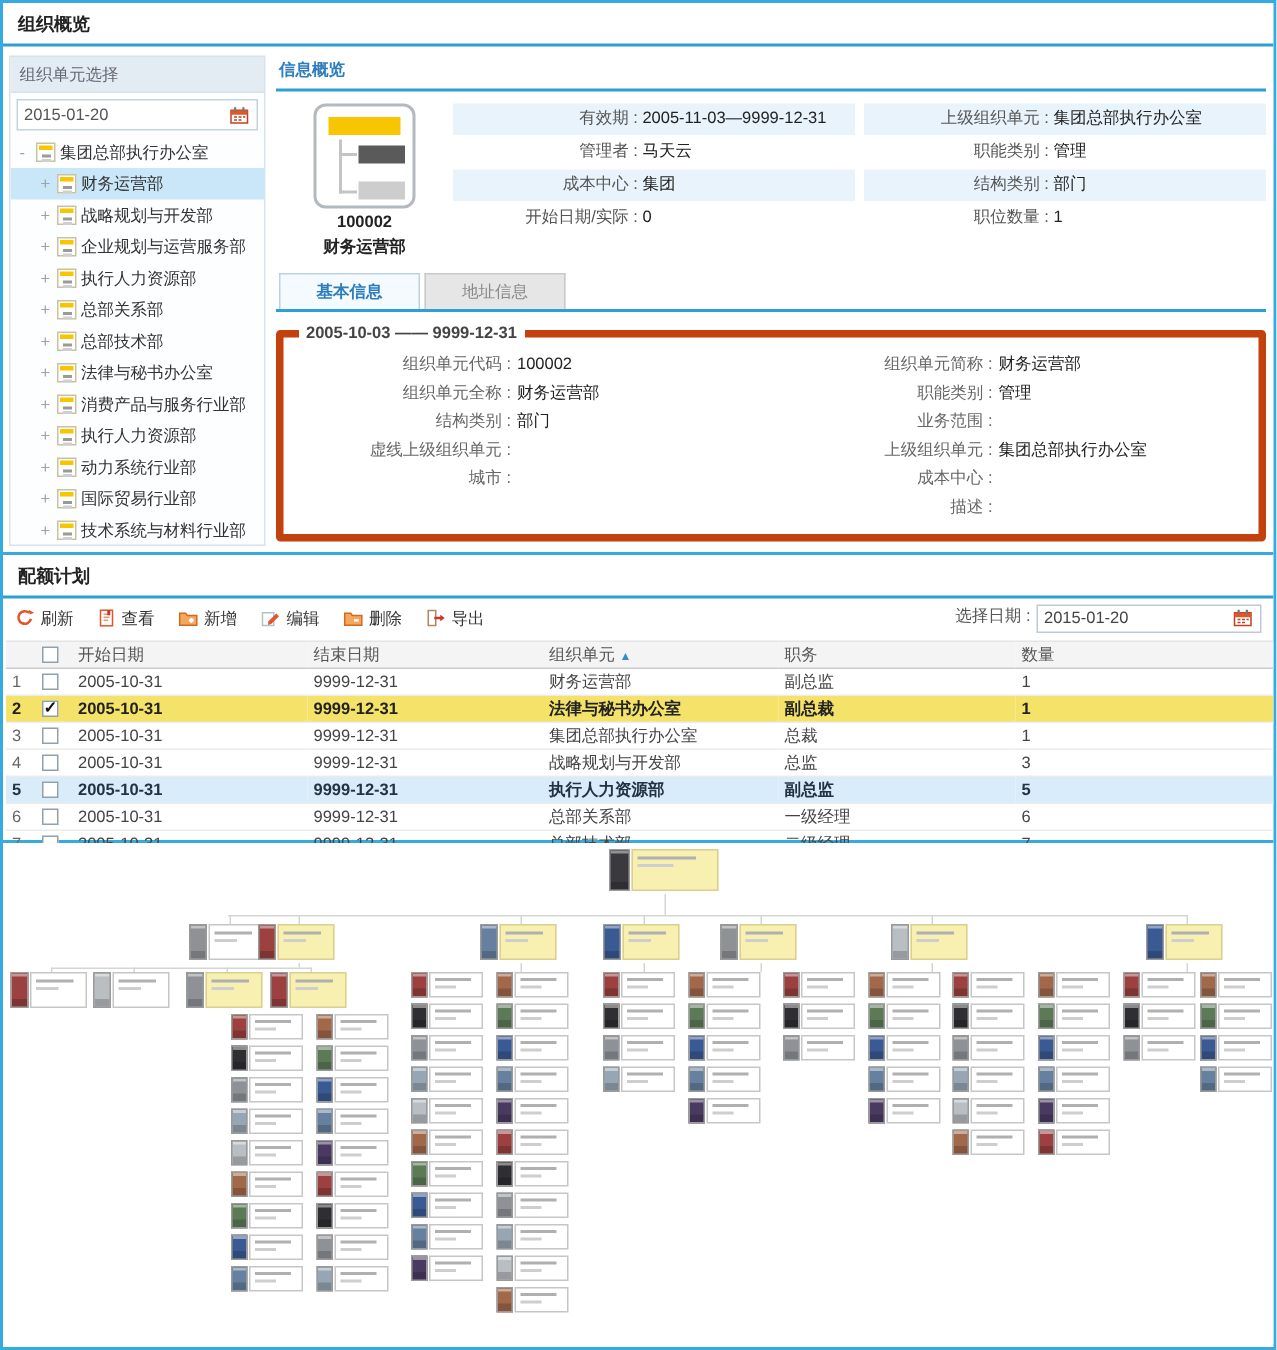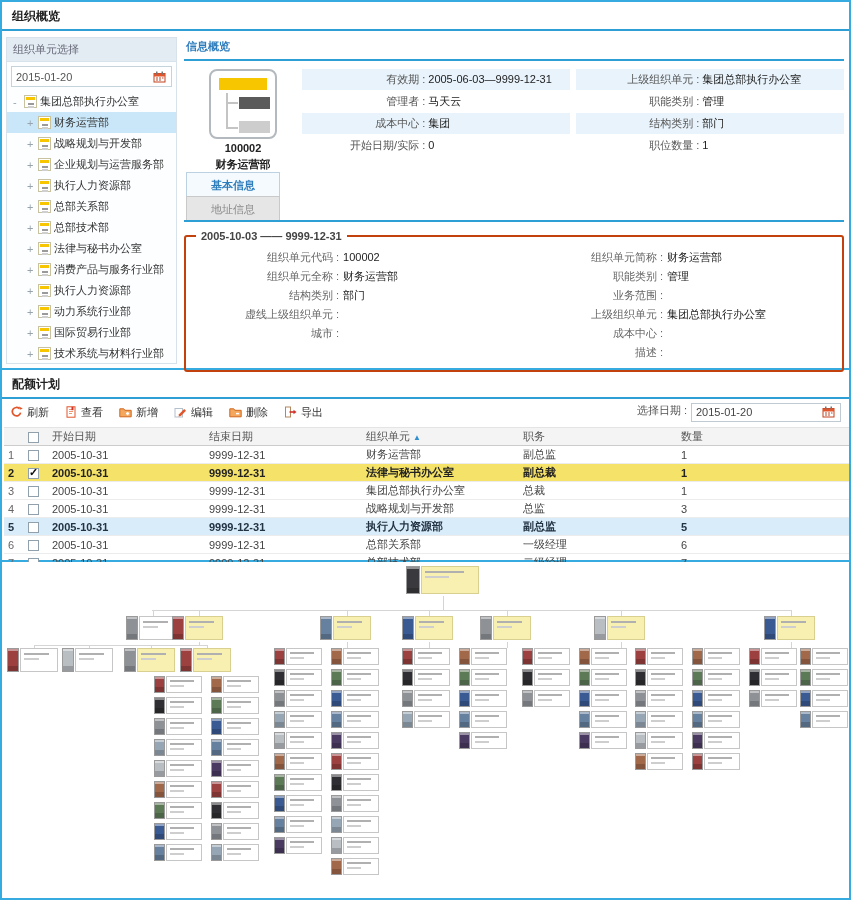--- a/index.html
+++ b/index.html
@@ -45,25 +45,25 @@
   .ov-icon .db{position:absolute;left:28px;top:26px;width:31px;height:12px;background:#5a5a5a;}
   .ov-icon .lb{position:absolute;left:28px;top:50px;width:31px;height:12px;background:#cdcdcd;}
   .ov-code,.ov-name{font-weight:bold;color:#222;margin-top:3px;font-size:11px;}
   .ov-grid{flex:1;display:flex;gap:6px;}
   .ov-col{flex:1;}
   .ov-item{height:21px;line-height:21px;margin-bottom:1px;display:flex;}
   .ov-item.alt{background:var(--row-blue);}
   .ov-item .l{width:46%;text-align:right;color:#555;}
   .ov-item .v{color:#222;padding-left:3px;}
   
-  .tabs{display:flex;border-bottom:2px solid var(--rule-blue);padding-left:2px;flex-direction:column;}
+  .tabs{display:flex;margin-top:10px;border-bottom:2px solid var(--rule-blue);padding-left:2px;}
   .tab{width:94px;height:24px;line-height:24px;text-align:center;background:#e6e6e6;
        border:1px solid #c9c9c9;border-bottom:none;color:#888;margin-right:3px;cursor:pointer;}
   .tab.active{background:#f4fafe;color:var(--link-blue);font-weight:bold;border-color:#bcd2e2;}
-  fieldset.basic-fs{margin-top:8px;border:2px solid #c2410c;border-radius:3px;padding:6px 4px 8px;}
+  fieldset.basic-fs{margin-top:8px;border:5px solid #c2410c;border-radius:3px;padding:6px 4px 8px;}
   fieldset legend{font-weight:bold;color:#444;padding:0 5px;margin-left:6px;font-size:11px;}
   .form-cols{display:flex;}
   .f-col{flex:1;}
   .f-row{height:19px;line-height:19px;display:flex;}
   .f-row .l{width:46%;text-align:right;color:#666;}
   .f-row .v{color:#222;padding-left:4px;}
   
   .p-mid{height:192px;border-bottom:2px solid var(--accent-blue);position:relative;}
   .toolbar{display:flex;align-items:center;height:26px;padding:0 8px;}
   .tb-left{display:flex;gap:16px;flex:1;}
@@ -205,21 +205,21 @@
               <div class="db"></div>
                 <div class="lb"></div>
             </div>
             <div class="ov-code">100002</div>
             <div class="ov-name">财务运营部</div>
           </div>
           <div class="ov-grid">
             <div class="ov-col" id="ovL">
                 <div class="ov-item alt">
                   <span class="l">有效期 :</span>
-                  <span class="v">2005-06-03—9999-12-31</span>
+                  <span class="v">2005-11-03—9999-12-31</span>
                 </div>
                 <div class="ov-item">
                   <span class="l">管理者 :</span>
                   <span class="v">马天云</span>
                 </div>
                 <div class="ov-item alt">
                   <span class="l">成本中心 :</span>
                   <span class="v">集团</span>
                 </div>
                 <div class="ov-item">

